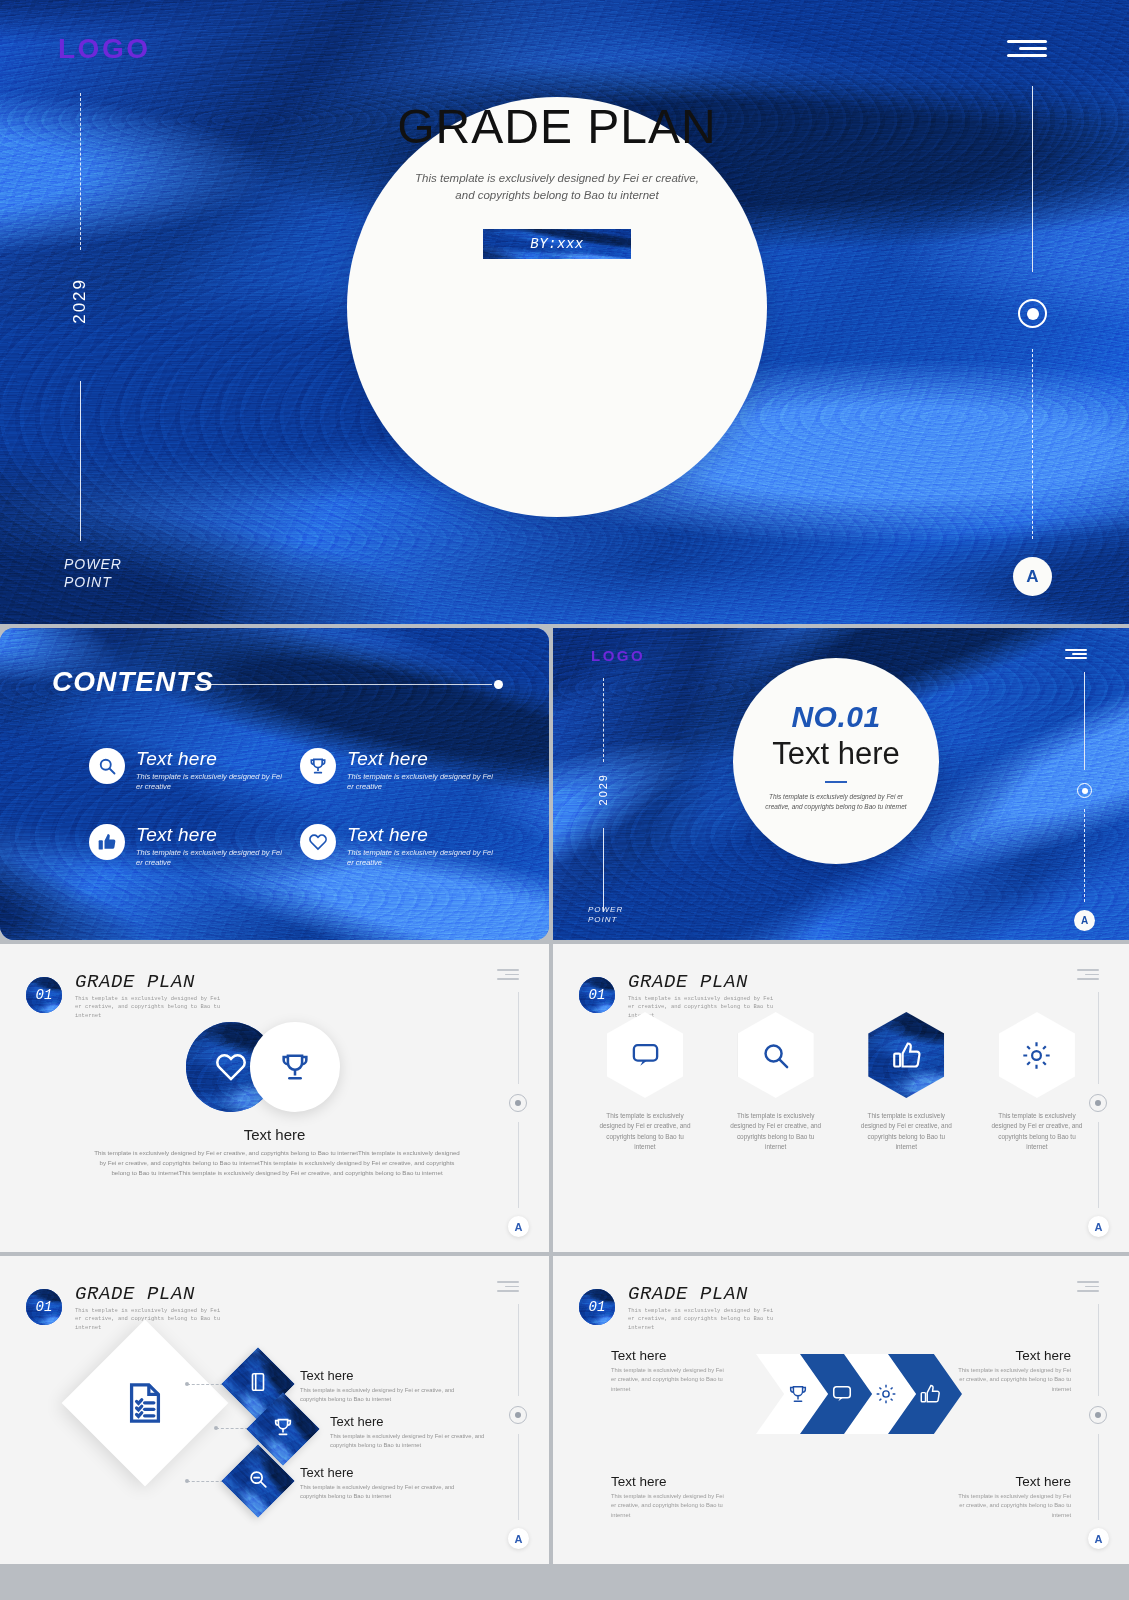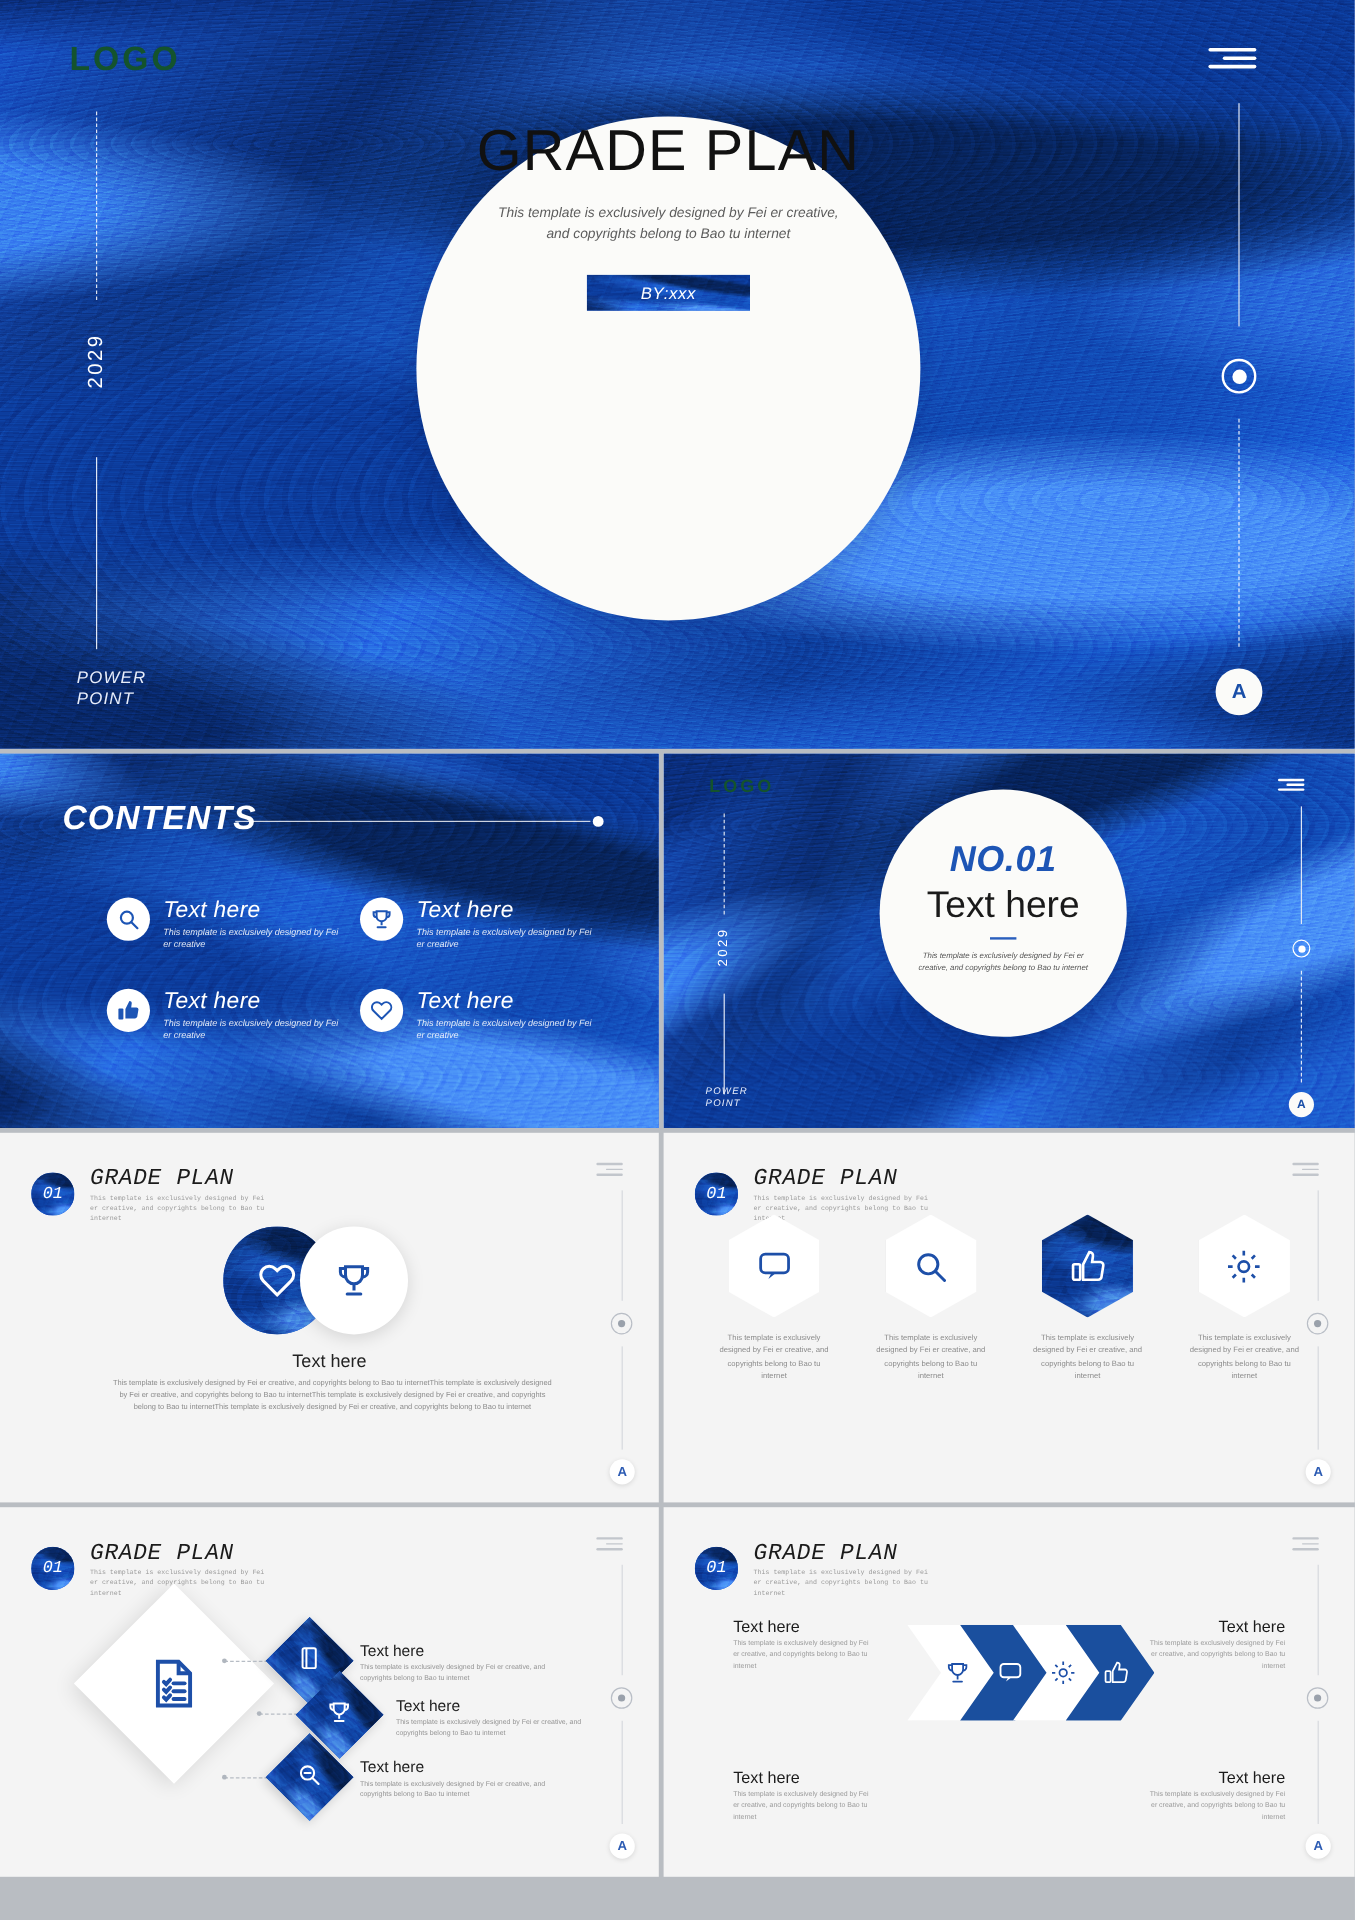--- a/index.html
+++ b/index.html
@@ -41,29 +41,29 @@
     mix-blend-mode: overlay; opacity: .95;
   }
   .marble.m2::before { transform: rotate(12deg) scale(1.25); }
   .marble.m3::before { transform: rotate(-24deg) scale(1.3) translateX(6%); }
   .marble.sm::before { transform: scale(1.5) rotate(8deg); }
   .marble.dk::before { filter: brightness(.92) blur(.2px); }
 
   
   .slide { position: absolute; overflow: hidden; background: #f4f4f4; }
   .s-hero   { left:0;   top:0;    width:1129px; height:624px; }
-  .s-cont   { left:0;   top:628px; width:549px;  height:312px; }
+  .s-cont   { left:0;   top:628px; width:549px;  height:312px;border-radius:14px; }
   .s-no01   { left:553px; top:628px; width:576px; height:312px; }
   .s-c1     { left:0;   top:944px; width:549px;  height:308px; }
   .s-c2     { left:553px; top:944px; width:576px; height:308px; }
   .s-c3     { left:0;   top:1256px; width:549px; height:308px; }
   .s-c4     { left:553px; top:1256px; width:576px; height:308px; }
 
   
-  .logo { position:absolute; color:#14532d; font-weight:700; letter-spacing:2.5px; }
+  .logo { position:absolute; color:#6d28d9; font-weight:700; letter-spacing:2.5px; }
   .hero-logo { left:58px; top:33px; font-size:28px; }
   .vline { position:absolute; background:#dfe7f5; }
   .vdash { position:absolute; border-left:1px dashed rgba(255,255,255,.85); }
   .year-v {
     position:absolute; color:#fff; letter-spacing:2px;
     writing-mode:vertical-rl; transform: rotate(180deg);
   }
   .pp { position:absolute; color:#e8eefb; font-style:italic; line-height:1.25; letter-spacing:1px; }
 
   .hero-circle {
@@ -77,23 +77,23 @@
     background: linear-gradient(120deg,#0b3fa0,#1e63d8 30%,#0a2d74 55%,#2b74e8 78%,#0e4099);
     -webkit-background-clip:text; background-clip:text; color:transparent;
     font-style:italic;
   }
   .gplan { font-size:48px; font-weight:400; letter-spacing:1px; color:#111; margin-top:2px; }
   .hero-sub {
     margin-top:16px; width:300px; text-align:center; font-size:11.5px;
     font-style:italic; color:#5c5c5c; line-height:1.45;
   }
   .by-btn {
-    margin-top:26px; width:136px; height:30px; color:#fff; font-size:14px;
+    margin-top:26px; width:148px; height:30px; color:#fff; font-size:14px;
     display:flex; align-items:center; justify-content:center; position:relative;
-    overflow:hidden; font-style:italic; letter-spacing:.5px;
+    overflow:hidden; font-style:italic; letter-spacing:.5px;font-family:Liberation Mono, monospace;
   }
   .by-btn .mb { position:absolute; inset:0; }
   .by-btn span { position:relative; z-index:2; }
 
   
   .burger { position:absolute; display:flex; flex-direction:column; gap:4px; align-items:flex-end; }
   .burger i { display:block; height:3px; border-radius:2px; background:#fff; }
   .dotcirc {
     position:absolute; border-radius:50%; border:2px solid #fff;
     display:flex; align-items:center; justify-content:center;

